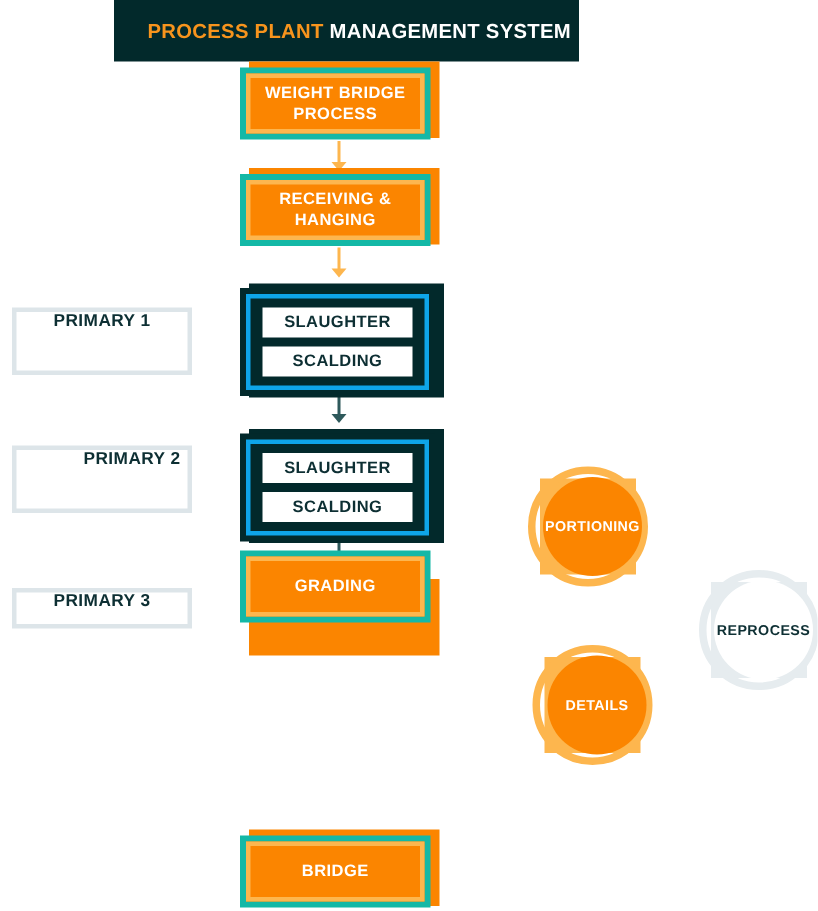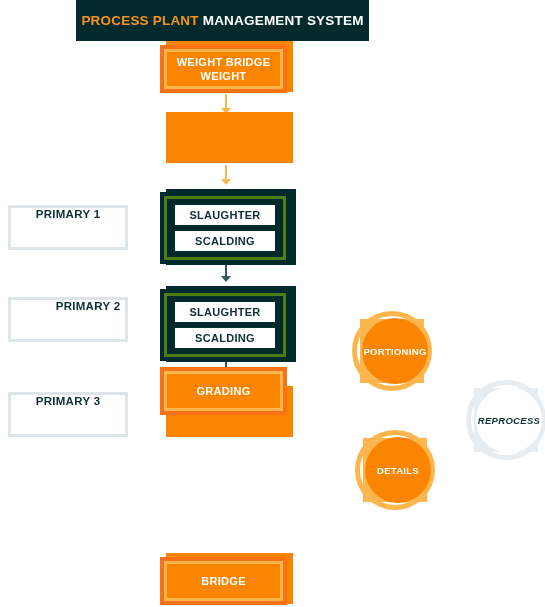--- a/index.html
+++ b/index.html
@@ -25,38 +25,39 @@
   .header-bar {
     position: absolute;
     left: 76px;
     top: 0px;
     width: 293px;
     height: 41px;
     background: #02292b;
     display: flex;
     align-items: center;
     justify-content: center;
+    padding-left: 17px;
   }
   .header-text {
     font-size: 13.5px;
     font-weight: bold;
     letter-spacing: 0.2px;
     white-space: nowrap;
   }
   .header-text .hl-accent { color: #f7941d; }
   .header-text .hl-plain  { color: #ffffff; }
 
   
   .node {
     position: absolute;
     box-sizing: border-box;
   }
 
   .orange-node {
-    background: #f97316;
+    background: #14b8a6;
     padding: 4px;
   }
   .orange-node .inner-ring {
     box-sizing: border-box;
     width: 100%;
     height: 100%;
     border: 3px solid #fdb64e;
     background: #fb8500;
     display: flex;
     align-items: center;
@@ -78,21 +79,21 @@
 
   
   .teal-node {
     background: #02292b;
     padding: 4px;
   }
   .teal-node .inner-ring {
     box-sizing: border-box;
     width: 100%;
     height: 100%;
-    border: 3px solid #4d7c0f;
+    border: 3px solid #0ea5e9;
     background: #02292b;
     display: flex;
     flex-direction: column;
     align-items: center;
     justify-content: center;
     gap: 6px;
     padding: 6px 8px;
   }
   .teal-node .slot {
     box-sizing: border-box;
@@ -215,26 +216,34 @@
   <div class="arrow-head dark" style="left:221px; top:276px;"></div>
 
   <div class="connector dark" style="left:225px; top:361px; height:18px;"></div>
   <div class="arrow-head" style="left:221px; top:377px;"></div>
 
   <div class="orange-shadow" style="left:166px; top:41px; width:127px; height:51px;"></div>
   <div class="node orange-node" style="left:160px; top:45px; width:127px; height:48px;">
     <div class="inner-ring">
       <div class="node-label">
         <span>WEIGHT BRIDGE</span><br>
-        <span>WEIGHT</span>
+        <span>PROCESS</span>
       </div>
     </div>
   </div>
 
   <div class="orange-shadow" style="left:166px; top:112px; width:127px; height:51px;"></div>
+  <div class="node orange-node" style="left:160px; top:116px; width:127px; height:48px;">
+    <div class="inner-ring">
+      <div class="node-label">
+        <span>RECEIVING &amp;</span><br>
+        <span>HANGING</span>
+      </div>
+    </div>
+  </div>
 
   <div class="primary-box" style="left:8px; top:205px; width:120px; height:45px;">
     <span class="node-label">PRIMARY 1</span>
   </div>
 
   <div class="teal-shadow" style="left:166px; top:189px; width:130px; height:76px;"></div>
   <div class="node teal-node" style="left:160px; top:192px; width:130px; height:72px;">
     <div class="inner-ring">
       <div class="slot">SLAUGHTER</div>
       <div class="slot">SCALDING</div>
@@ -246,21 +255,21 @@
   </div>
 
   <div class="teal-shadow" style="left:166px; top:286px; width:130px; height:76px;"></div>
   <div class="node teal-node" style="left:160px; top:289px; width:130px; height:72px;">
     <div class="inner-ring">
       <div class="slot">SLAUGHTER</div>
       <div class="slot">SCALDING</div>
     </div>
   </div>
 
-  <div class="primary-box" style="left:8px; top:392px; width:120px; height:45px;">
+  <div class="primary-box" style="left:8px; top:392px; width:120px; height:27px;">
     <span class="node-label">PRIMARY 3</span>
   </div>
 
   <div class="orange-shadow" style="left:166px; top:386px; width:127px; height:51px;"></div>
   <div class="node orange-node" style="left:160px; top:367px; width:127px; height:48px;">
     <div class="inner-ring">
       <span class="node-label">GRADING</span>
     </div>
   </div>
 
@@ -273,21 +282,21 @@
   </div>
 
   <div class="circle-node" style="left:355px; top:430px; width:80px; height:80px;">
     <div class="backplate"></div>
     <div class="ring"></div>
     <div class="disc">
       <span class="node-label">DETAILS</span>
     </div>
   </div>
 
-  <div class="circle-node light" style="left:466px; top:380px; width:80px; height:80px;font-style:italic;">
+  <div class="circle-node light" style="left:466px; top:380px; width:80px; height:80px;">
     <div class="backplate"></div>
     <div class="ring"></div>
     <div class="disc">
       <span class="node-label">REPROCESS</span>
     </div>
   </div>
 
   <div class="orange-shadow" style="left:166px; top:553px; width:127px; height:51px;"></div>
   <div class="node orange-node" style="left:160px; top:557px; width:127px; height:48px;">
     <div class="inner-ring">

